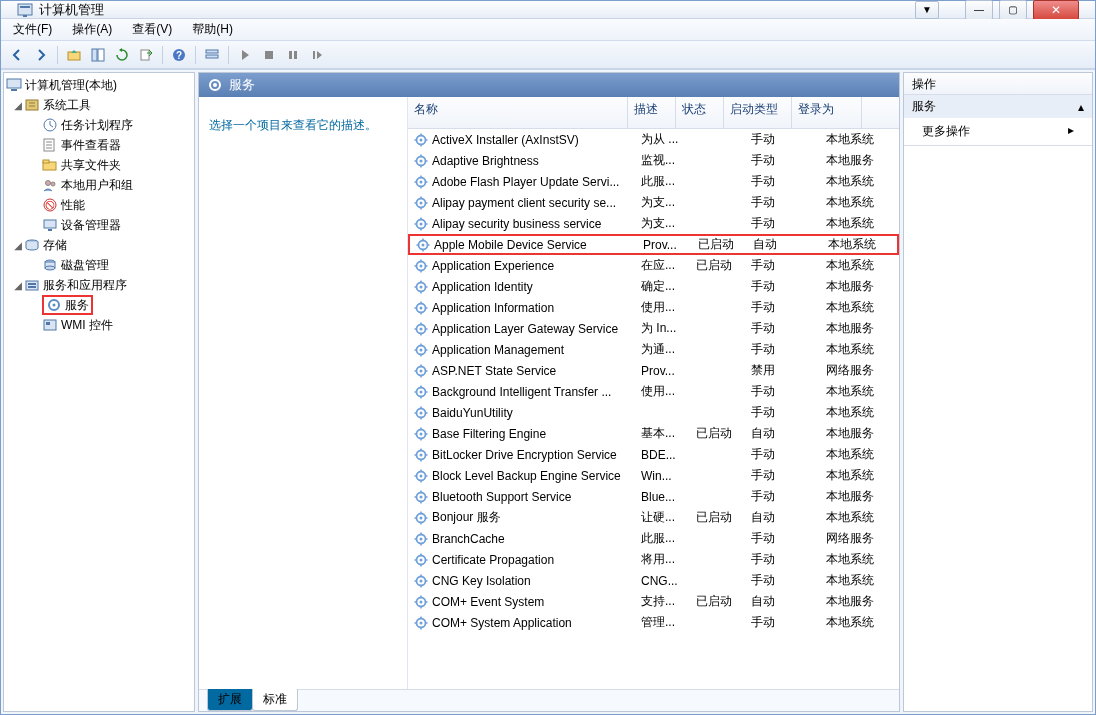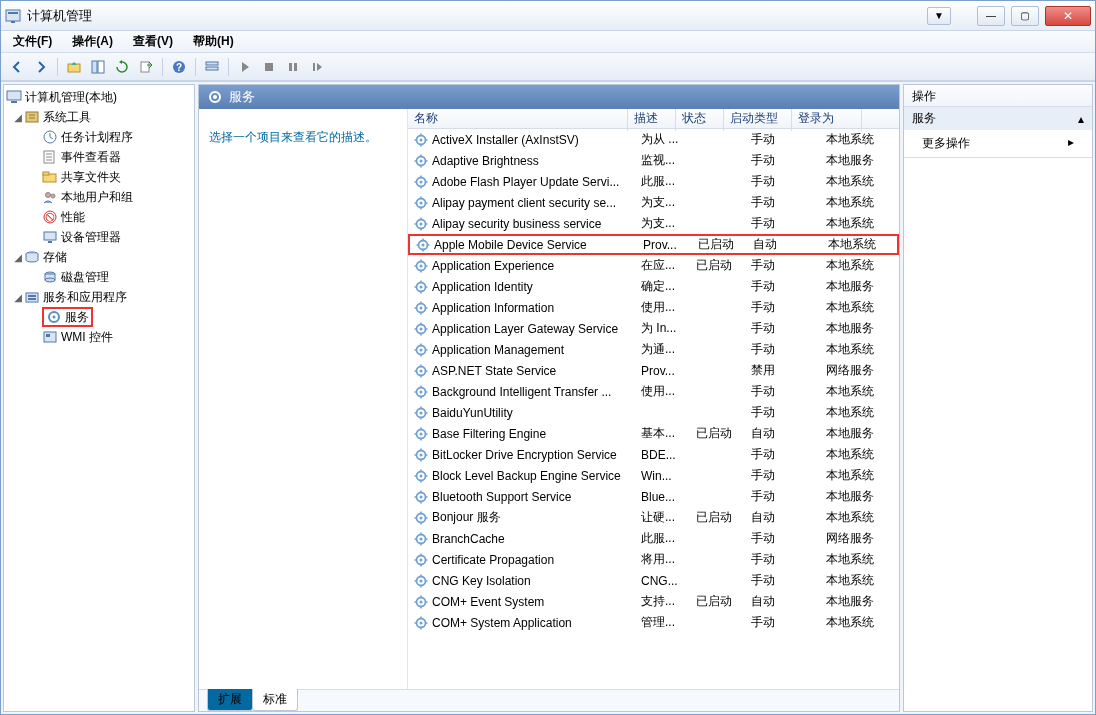--- a/index.html
+++ b/index.html
@@ -1,43 +1,43 @@
 <!DOCTYPE html>
 <html><head>
 <meta charset="utf-8">
 <style>
 * { box-sizing: border-box; margin: 0; padding: 0; }
 body { font-family: "Microsoft YaHei", "Segoe UI", Tahoma, sans-serif; font-size: 12px; background: #fff; overflow: hidden; width: 1096px; height: 715px; }
 .window { border: 1px solid #7b9ecd; width: 1096px; height: 715px; display: flex; flex-direction: column; background: #f0f4fb; }
-.titlebar { height: 30px; background: linear-gradient(#fdfefe, #e8eef7); display: flex; align-items: center; padding: 0 4px; border-bottom: 1px solid #c8d4e7; }
+.titlebar { height: 18px; background: linear-gradient(#fdfefe, #e8eef7); display: flex; align-items: center; padding: 0 16px; border-bottom: 1px solid #c8d4e7; }
 .titlebar-icon { width: 16px; height: 16px; margin-right: 6px; }
 .titlebar-text { flex: 1; font-size: 13px; }
 .titlebar-right { display: flex; gap: 6px; align-items: center; }
 .tb-close { width: 46px; height: 20px; background: linear-gradient(#f08d8d,#d64a3e); border: 1px solid #a8332a; border-radius: 2px; color:#fff; display:flex; align-items:center; justify-content:center; font-size: 12px; }
 .tb-mini, .tb-max { width: 28px; height: 20px; border: 1px solid #b0bfd6; background: linear-gradient(#fdfdfd,#e3eaf3); border-radius: 2px; display:flex; align-items:center; justify-content:center; font-size: 10px; }
 .down-arrow-btn { width: 24px; height: 18px; border: 1px solid #b0bfd6; background: linear-gradient(#fdfdfd,#e3eaf3); border-radius: 2px; display:flex; align-items:center; justify-content:center; font-size: 10px; margin-right: 20px; }
 .menubar { height: 22px; background: linear-gradient(#f9fbfe,#eef3fa); display: flex; align-items: center; padding: 0 6px; border-bottom: 1px solid #d1dced; gap: 8px; }
-.menu-item { padding: 12px 6px; cursor: default; font-weight: bold; }
+.menu-item { padding: 12px 6px; cursor: default; }
 .toolbar { height: 28px; background: linear-gradient(#f6f9fd,#e6edf7); border-bottom: 1px solid #c8d4e7; display: flex; align-items: center; padding: 0 6px; gap: 4px; }
 .tool-btn { width: 20px; height: 20px; border: 1px solid transparent; display:flex; align-items:center; justify-content:center; border-radius: 2px; }
 .tool-btn svg { width: 14px; height: 14px; }
 .tool-sep { width: 1px; height: 18px; background: #c4d0e3; margin: 0 2px; }
 .main-area { flex: 1; display: flex; border-top: 1px solid #c8d4e7; overflow: hidden; padding: 2px; }
 .tree-pane { width: 192px; background: #fff; border: 1px solid #bcc7d8; overflow: auto; padding: 2px 0; }
 .tree-node { display: flex; align-items: center; height: 20px; padding-left: 4px; white-space: nowrap; }
 .tree-toggle { width: 12px; text-align: center; color: #666; font-size: 10px; }
 .tree-icon { width: 16px; height: 16px; margin-right: 3px; display:flex; align-items:center; justify-content:center; }
 .tree-highlight { border: 2px solid #e33; padding: 0 2px; display: inline-flex; align-items: center; height: 20px; }
 .center-pane { flex: 1; display: flex; flex-direction: column; border: 1px solid #bcc7d8; margin: 0 3px; background: #fff; overflow: hidden; }
 .center-header { height: 24px; background: linear-gradient(#7b9ecd,#5a7fb4); color: #fff; display: flex; align-items: center; padding: 0 8px; font-size: 13px; }
 .center-header .gear-icon { margin-right: 6px; }
 .center-body { flex: 1; display: flex; overflow: hidden; }
 .desc-pane { width: 208px; padding: 20px 10px; color: #0369a1; }
 .list-pane { flex: 1; display: flex; flex-direction: column; border-left: 1px solid #e0e6ef; overflow: hidden; }
-.list-header { display: flex; height: 20px; border-bottom: 1px solid #d6dde9; background: linear-gradient(#fdfdfe,#f0f4fa); align-items: center; }
+.list-header { display: flex; height: 32px; border-bottom: 1px solid #d6dde9; background: linear-gradient(#fdfdfe,#f0f4fa); }
 .list-header-cell { border-right: 1px solid #d6dde9; padding: 4px 6px; color: #1b3f75; font-size: 12px; }
 .list-body { flex: 1; overflow-y: scroll; overflow-x: hidden; }
 .list-row { display: flex; height: 21px; align-items: center; gap: 7px; }
 .list-cell { padding: 0 6px; white-space: nowrap; overflow: hidden; text-overflow: ellipsis; display: flex; align-items: center; }
 .col-name { width: 220px; }
 .col-desc { width: 48px; }
 .col-status { width: 48px; }
 .col-startup { width: 68px; }
 .col-logon { width: 70px; }
 .row-icon { width: 14px; height: 14px; margin-right: 4px; flex-shrink: 0; }

